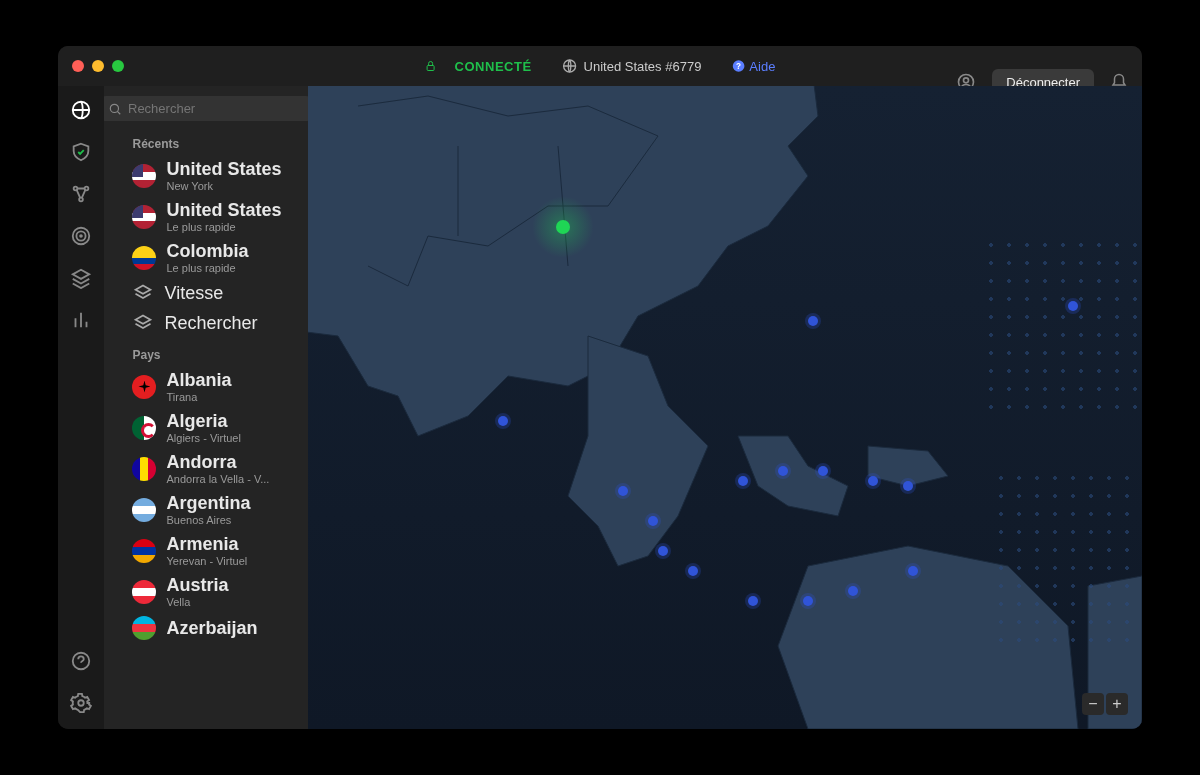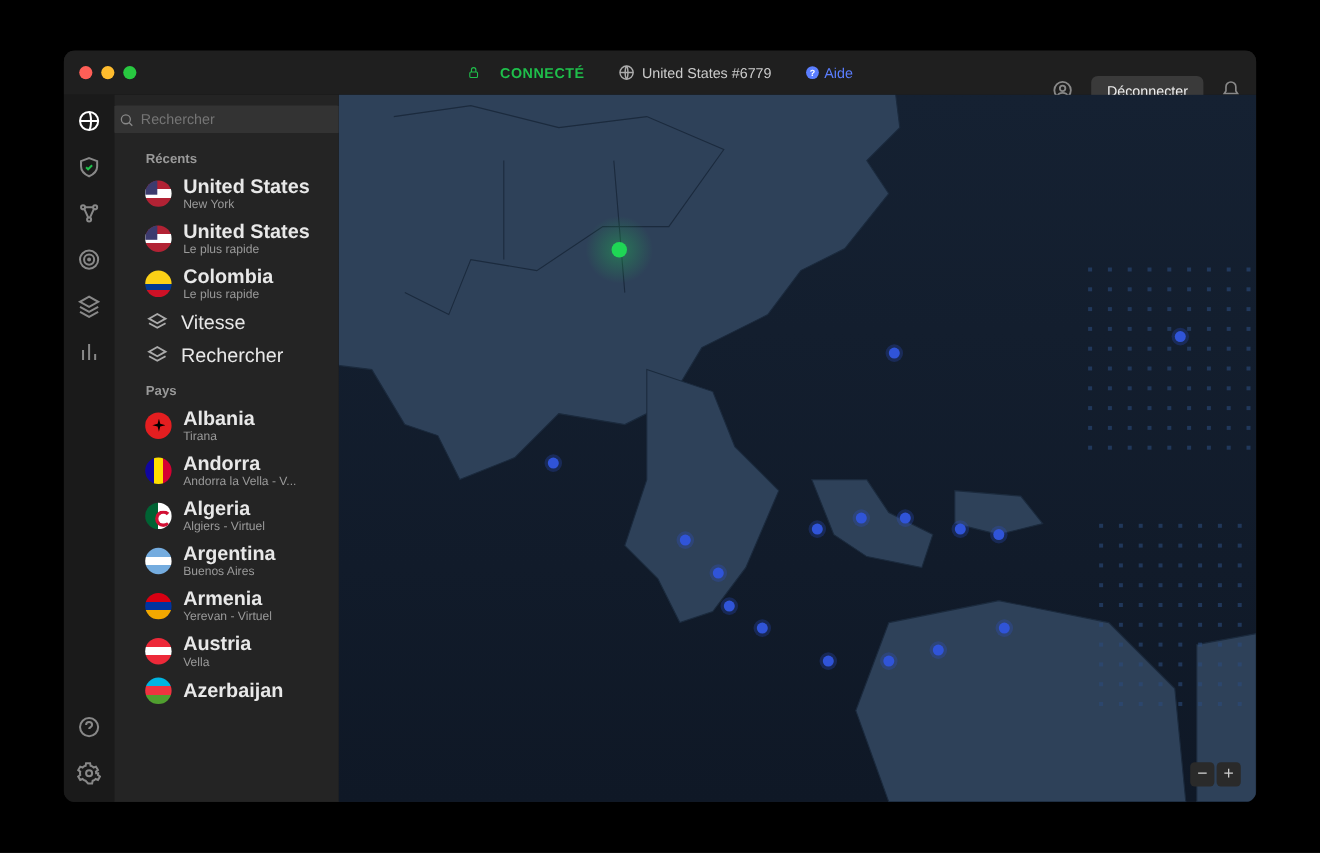--- a/index.html
+++ b/index.html
@@ -214,31 +214,31 @@
         <div class="section-h">Pays</div>
         <div id="countries">
             <div class="item">
               <div class="flag fl-al"></div>
               <div class="txt">
                 <div class="title">Albania</div>
                 <div class="sub">Tirana</div>
               </div>
             </div>
             <div class="item">
+              <div class="flag fl-dz"></div>
+              <div class="txt">
+                <div class="title">Algeria</div>
+                <div class="sub">Algiers - Virtuel</div>
+              </div>
+            </div>
+            <div class="item">
               <div class="flag fl-ad"></div>
               <div class="txt">
                 <div class="title">Andorra</div>
                 <div class="sub">Andorra la Vella - V...</div>
-              </div>
-            </div>
-            <div class="item">
-              <div class="flag fl-dz"></div>
-              <div class="txt">
-                <div class="title">Algeria</div>
-                <div class="sub">Algiers - Virtuel</div>
               </div>
             </div>
             <div class="item">
               <div class="flag fl-ar"></div>
               <div class="txt">
                 <div class="title">Argentina</div>
                 <div class="sub">Buenos Aires</div>
               </div>
             </div>
             <div class="item">

